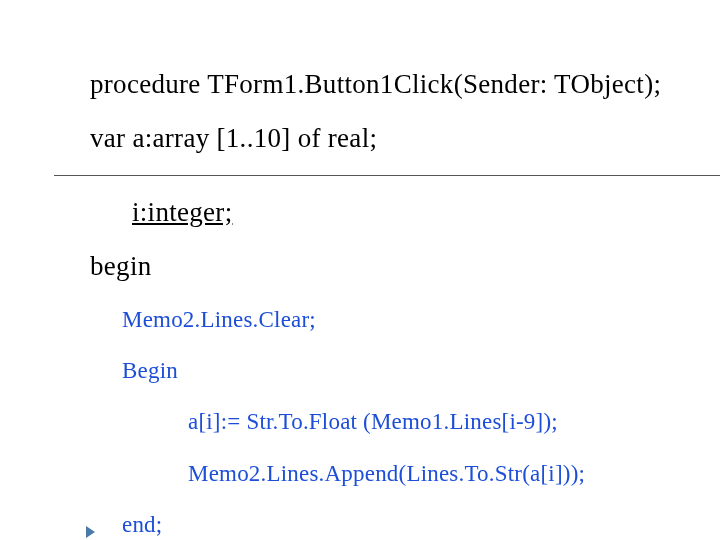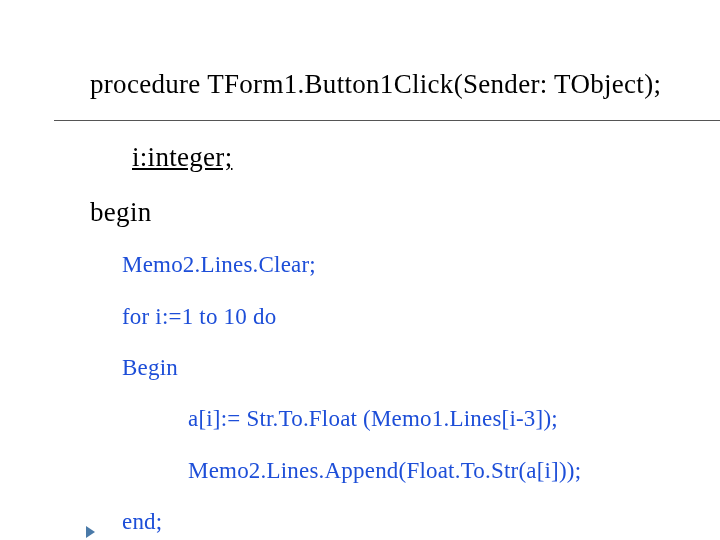--- a/index.html
+++ b/index.html
@@ -61,31 +61,31 @@
     }
     .block-mid {
       margin-bottom: 2px;
     }
   </style>
 </head>
 <body>
 
 <div class="block-top">
   <div class="line-lg">procedure TForm1.Button1Click(Sender: TObject);</div>
+  <div class="line-lg">var a:array [1..10] of real;</div>
 </div>
 
 <hr class="hr-line">
 
 <div class="block-mid">
   <div class="line-lg indent-1">i:integer;</div>
   <div class="line-lg">begin</div>
   <div class="line-sm indent-2">Memo2.Lines.Clear;</div>
-  <div class="line-sm indent-2">for i:=1 to 10 do</div>
   <div class="line-sm indent-2">Begin</div>
-  <div class="line-sm indent-3">a[i]:= Str.To.Float (Memo1.Lines[i-3]);</div>
-  <div class="line-sm indent-3">Memo2.Lines.Append(Float.To.Str(a[i]));</div>
+  <div class="line-sm indent-3">a[i]:= Str.To.Float (Memo1.Lines[i-9]);</div>
+  <div class="line-sm indent-3">Memo2.Lines.Append(Lines.To.Str(a[i]));</div>
   <div class="line-sm end1">end;</div>
   <div class="line-sm">end;</div>
 </div>
 
 <hr class="hr-line">
 
 <div class="marker"></div>
 
 </body></html>

